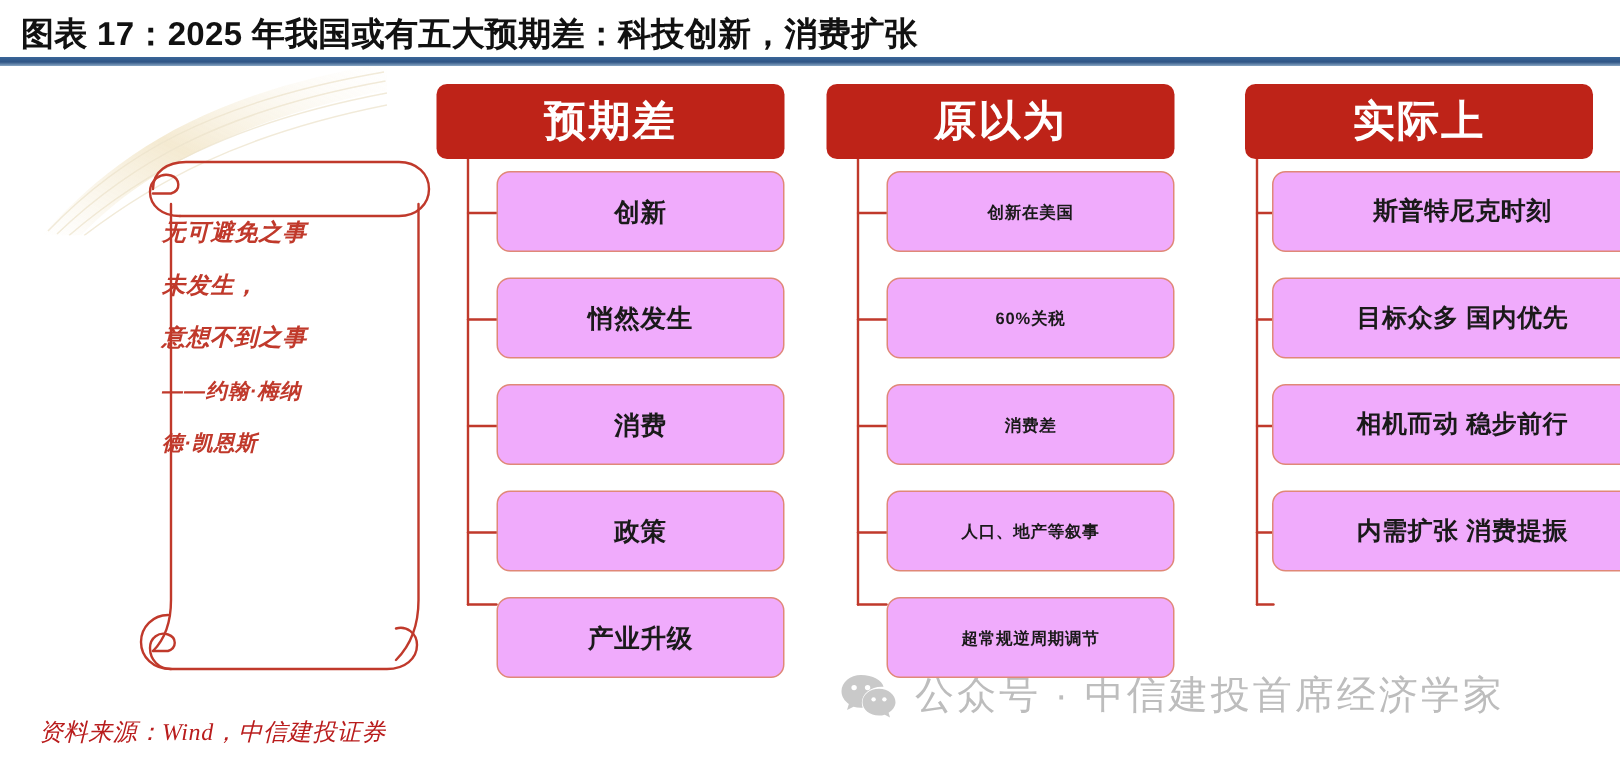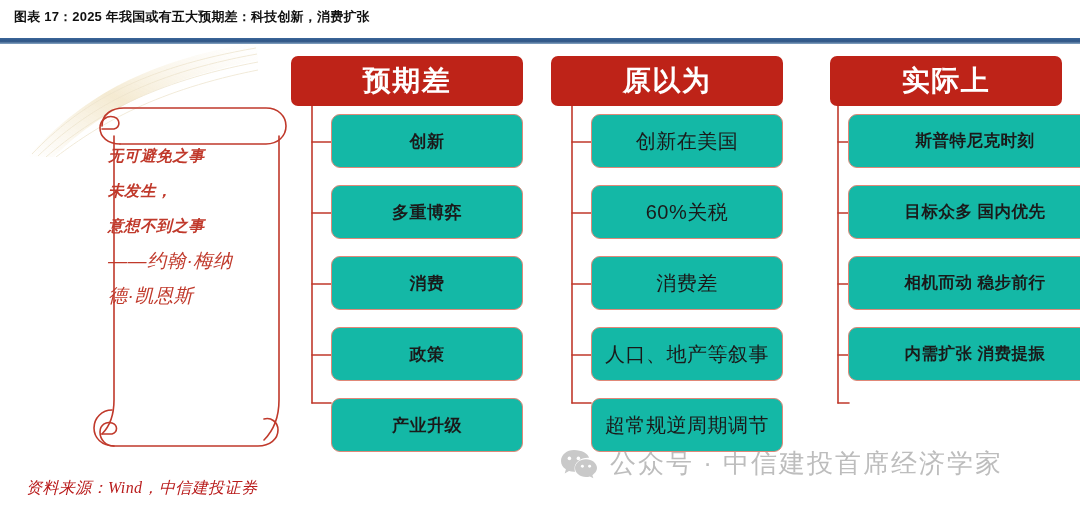--- a/index.html
+++ b/index.html
@@ -29,21 +29,21 @@
     pointer-events: none;
     z-index: 0;
     opacity: .85;
   }
 
   
   .figure-title {
     position: absolute;
     left: 14px;
     top: 8px;
-    font-size: 13px;
+    font-size: 22px;
     font-weight: bold;
     color: #111111;
     letter-spacing: .2px;
     white-space: nowrap;
     z-index: 5;
   }
   .title-rule {
     position: absolute;
     left: 0;
     top: 38px;
@@ -71,22 +71,22 @@
     color: #C0392B;
     font-size: 15.5px;
     font-weight: bold;
     font-style: italic;
     line-height: 35px;
     letter-spacing: .6px;
     white-space: nowrap;
   }
   .quote-text .ln { display: block; }
   .quote-text .attr {
-    font-weight: normal;
-    font-size: 19px;
+    font-weight: bold;
+    font-size: 14px;
   }
 
   
   .column {
     position: absolute;
     top: 56px;
     z-index: 3;
   }
   .col-1 { left: 291px; width: 232px; }
   .col-2 { left: 551px; width: 232px; }
@@ -121,32 +121,32 @@
     left: 40px;
     top: 58px;
     width: 192px;
   }
   .item-box {
     position: relative;
     width: 192px;
     height: 54px;
     border: 1.6px solid #E08878;
     border-radius: 9px;
-    background: #14b8a6;
+    background: #f0abfc;
     display: flex;
     align-items: center;
     justify-content: center;
     margin-bottom: 17px;
     color: #1a1a1a;
     font-size: 16.5px;
     letter-spacing: .5px;
     white-space: nowrap;
   }
   .col-1 .item-box { font-weight: bold; font-size: 17px; }
-  .col-2 .item-box { font-weight: normal; font-size: 20px; }
+  .col-2 .item-box { font-weight: bold; font-size: 11px; }
   .col-3 { }
   .col-3 .items { left: 18px; width: 214px; }
   .col-3 .item-box { width: 254px; font-weight: bold; font-size: 16.5px; }
   .col-3 .tree { width: 20px; }
 
   
   .watermark {
     position: absolute;
     left: 560px;
     top: 446px;
@@ -233,21 +233,21 @@
         <path d="M21,0 L21,297"></path>
         <path d="M21,36 L40,36"></path>
         <path d="M21,107 L40,107"></path>
         <path d="M21,178 L40,178"></path>
         <path d="M21,249 L40,249"></path>
         <path d="M21,297 L40,297"></path>
       </g>
     </svg>
     <div class="items">
       <div class="item-box">创新</div>
-      <div class="item-box">多重博弈</div>
+      <div class="item-box">悄然发生</div>
       <div class="item-box">消费</div>
       <div class="item-box">政策</div>
       <div class="item-box">产业升级</div>
     </div>
   </div>
 
   <div class="column col-2">
     <div class="col-header">原以为</div>
     <svg class="tree" viewBox="0 0 42 400">
       <g stroke="#C0392B" stroke-width="1.6" fill="none" stroke-linecap="round">

